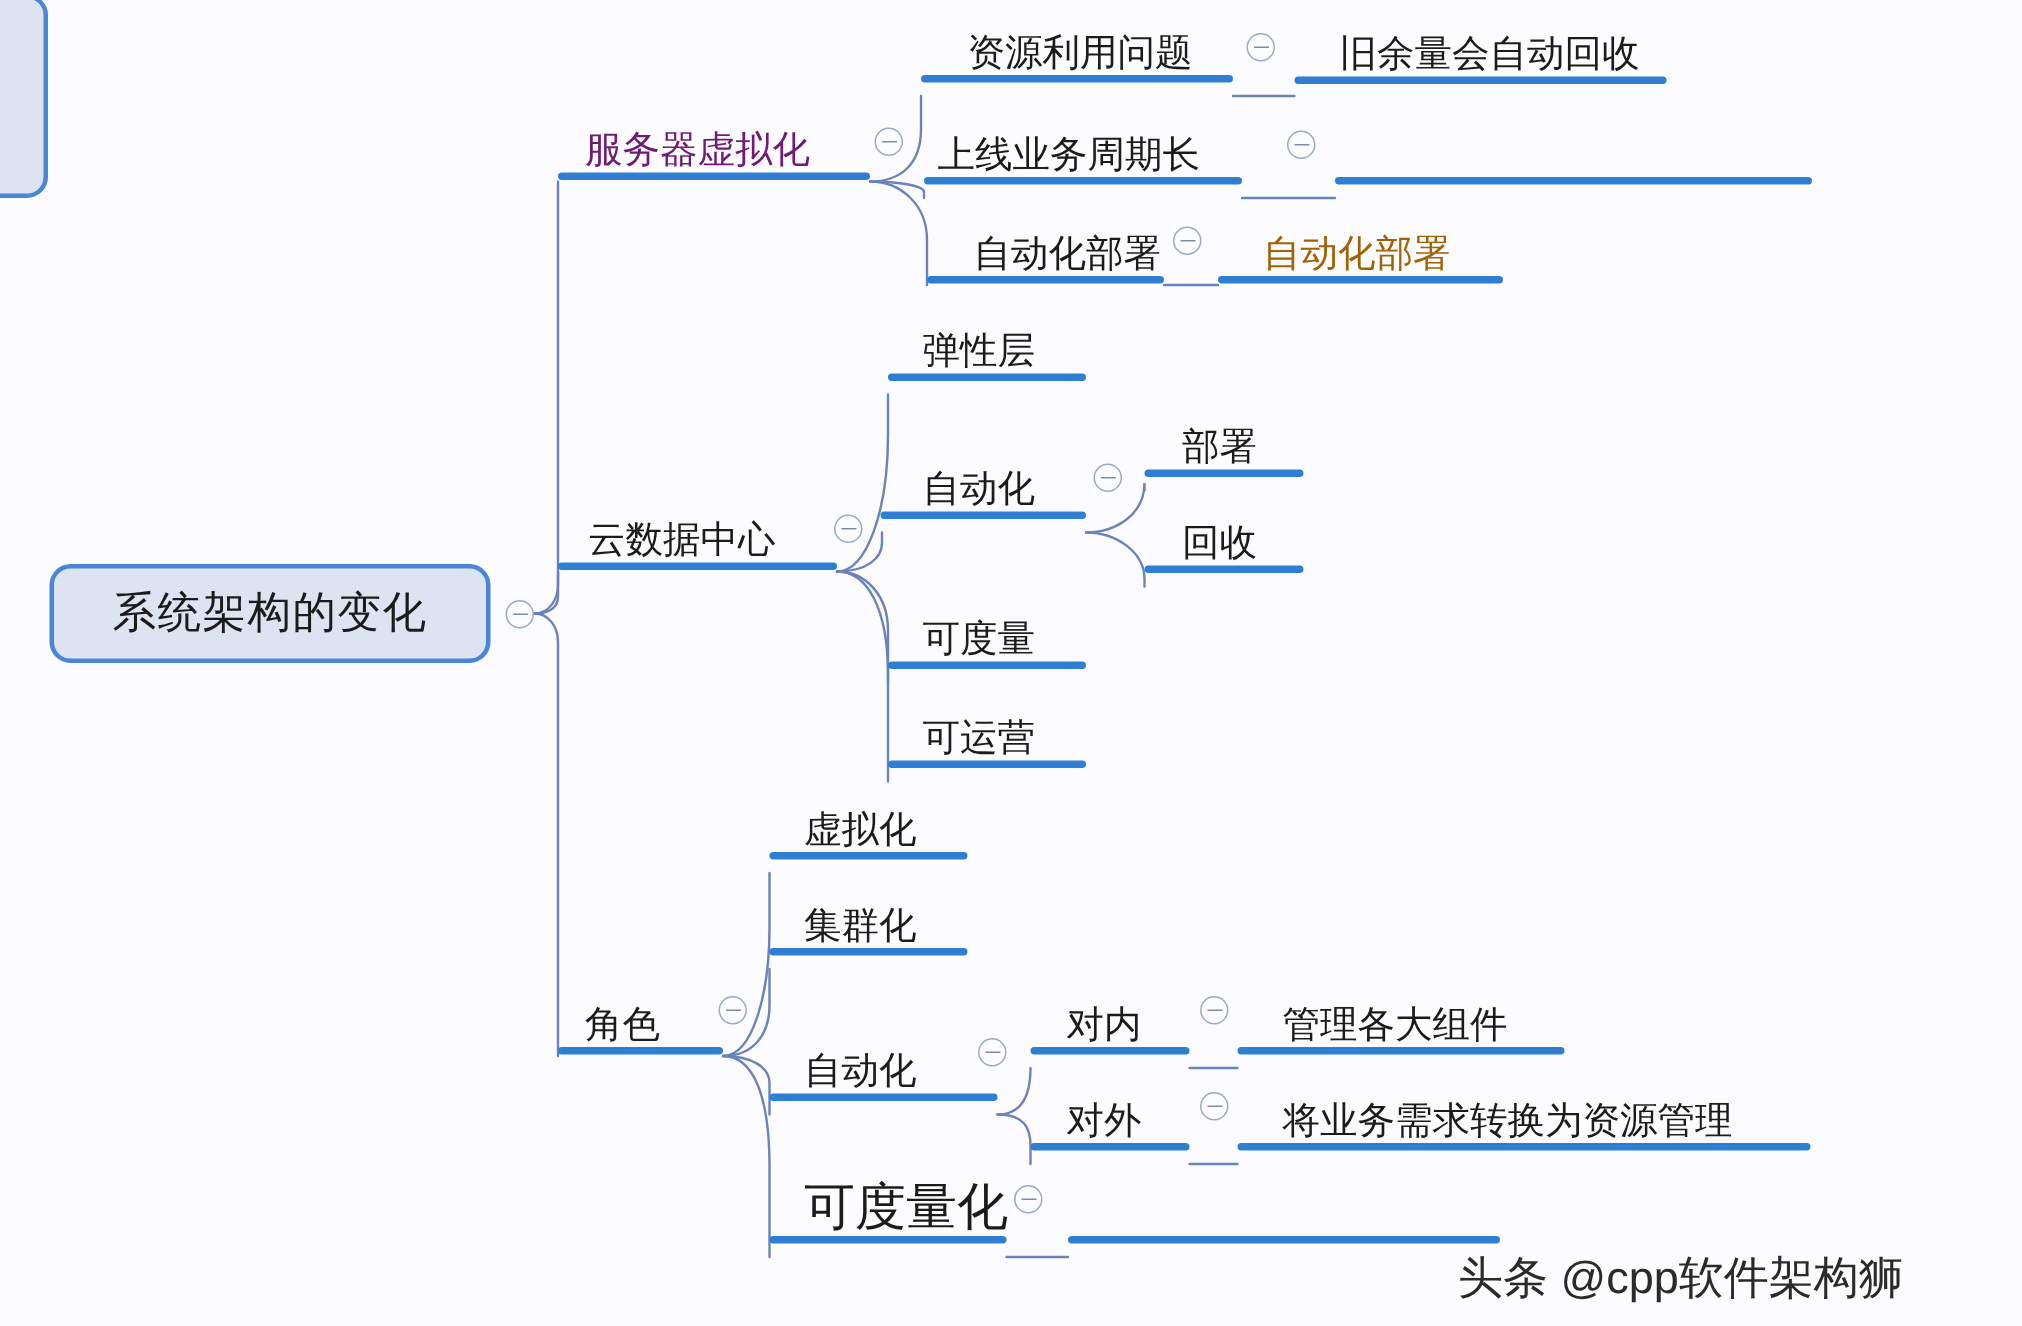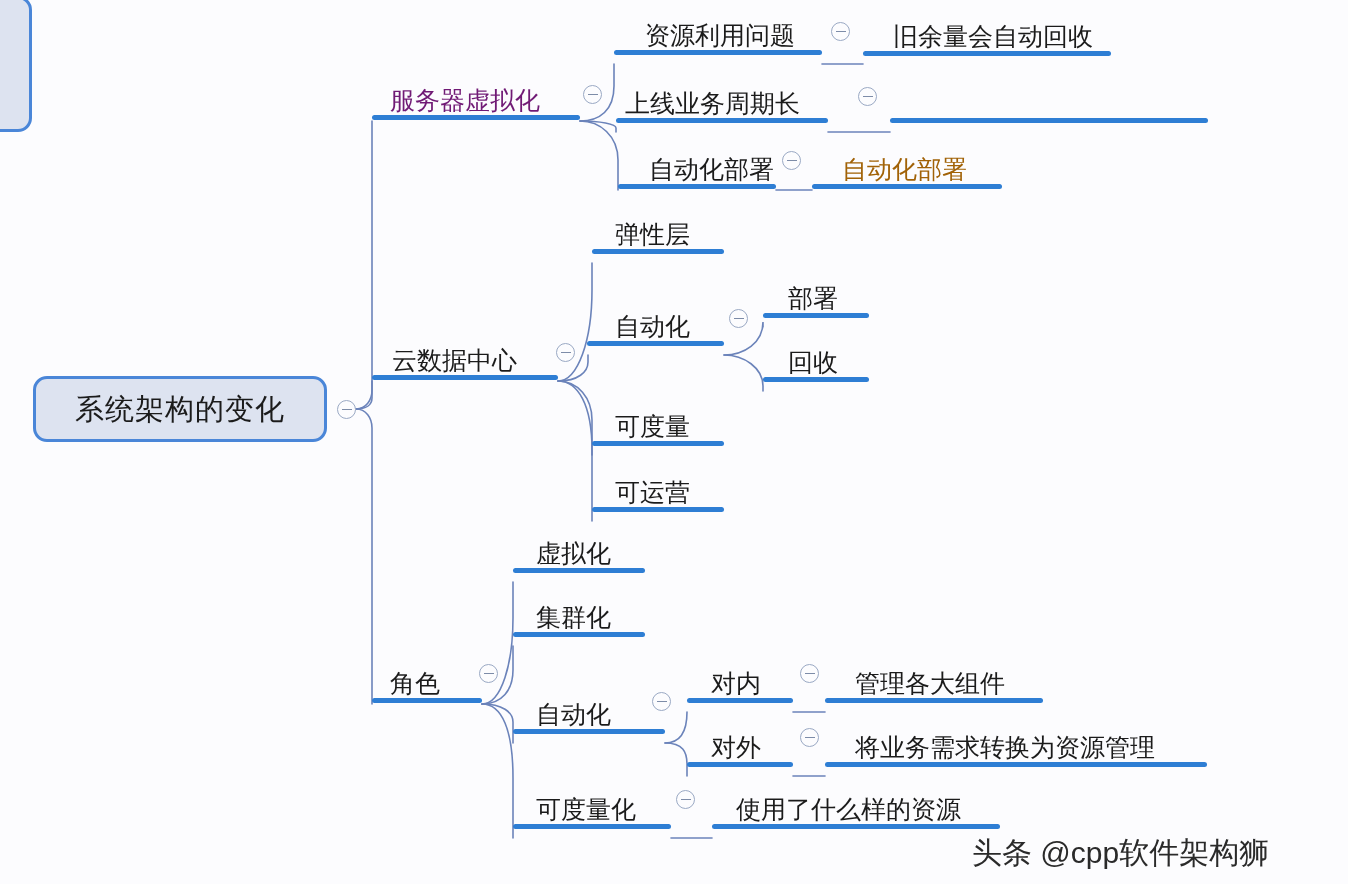--- a/index.html
+++ b/index.html
@@ -235,24 +235,23 @@
       <div class="node" style="left: 687px; top: 723px; width: 106px; height: 44px;">
         <span class="label" style="left: 24px; font-size: 25px; color: rgb(27, 27, 27);">对外</span>
         <div class="bar" style="left: 0px; width: 106px; background: rgb(46, 126, 212);"></div>
       </div>
       <div class="toggle" style="left: 800px; top: 728px; border-color: rgb(154, 169, 196); background: rgb(252, 252, 254);"></div>
       <div class="node" style="left: 825px; top: 723px; width: 382px; height: 44px;">
         <span class="label" style="left: 30px; font-size: 25px; color: rgb(27, 27, 27);">将业务需求转换为资源管理</span>
         <div class="bar" style="left: 0px; width: 382px; background: rgb(46, 126, 212);"></div>
       </div>
       <div class="node" style="left: 513px; top: 785px; width: 158px; height: 44px;">
-        <span class="label" style="left: 23px; font-size: 25px; color: rgb(27, 27, 27);">可度量化</span>
+        <span class="label" style="left: 23px; font-size: 34px; color: rgb(27, 27, 27);">可度量化</span>
         <div class="bar" style="left: 0px; width: 158px; background: rgb(46, 126, 212);"></div>
       </div>
       <div class="toggle" style="left: 676px; top: 790px; border-color: rgb(154, 169, 196); background: rgb(252, 252, 254);"></div>
       <div class="node" style="left: 712px; top: 785px; width: 288px; height: 44px;">
-        <span class="label" style="left: 24px; font-size: 25px; color: rgb(27, 27, 27);">使用了什么样的资源</span>
         <div class="bar" style="left: 0px; width: 288px; background: rgb(46, 126, 212);"></div>
       </div>
     </div>
 
   <div class="watermark" style="left: 972px; top: 838px; font-size: 30px;">头条 @cpp软件架构狮</div>
 </div>
 
 </body></html>

